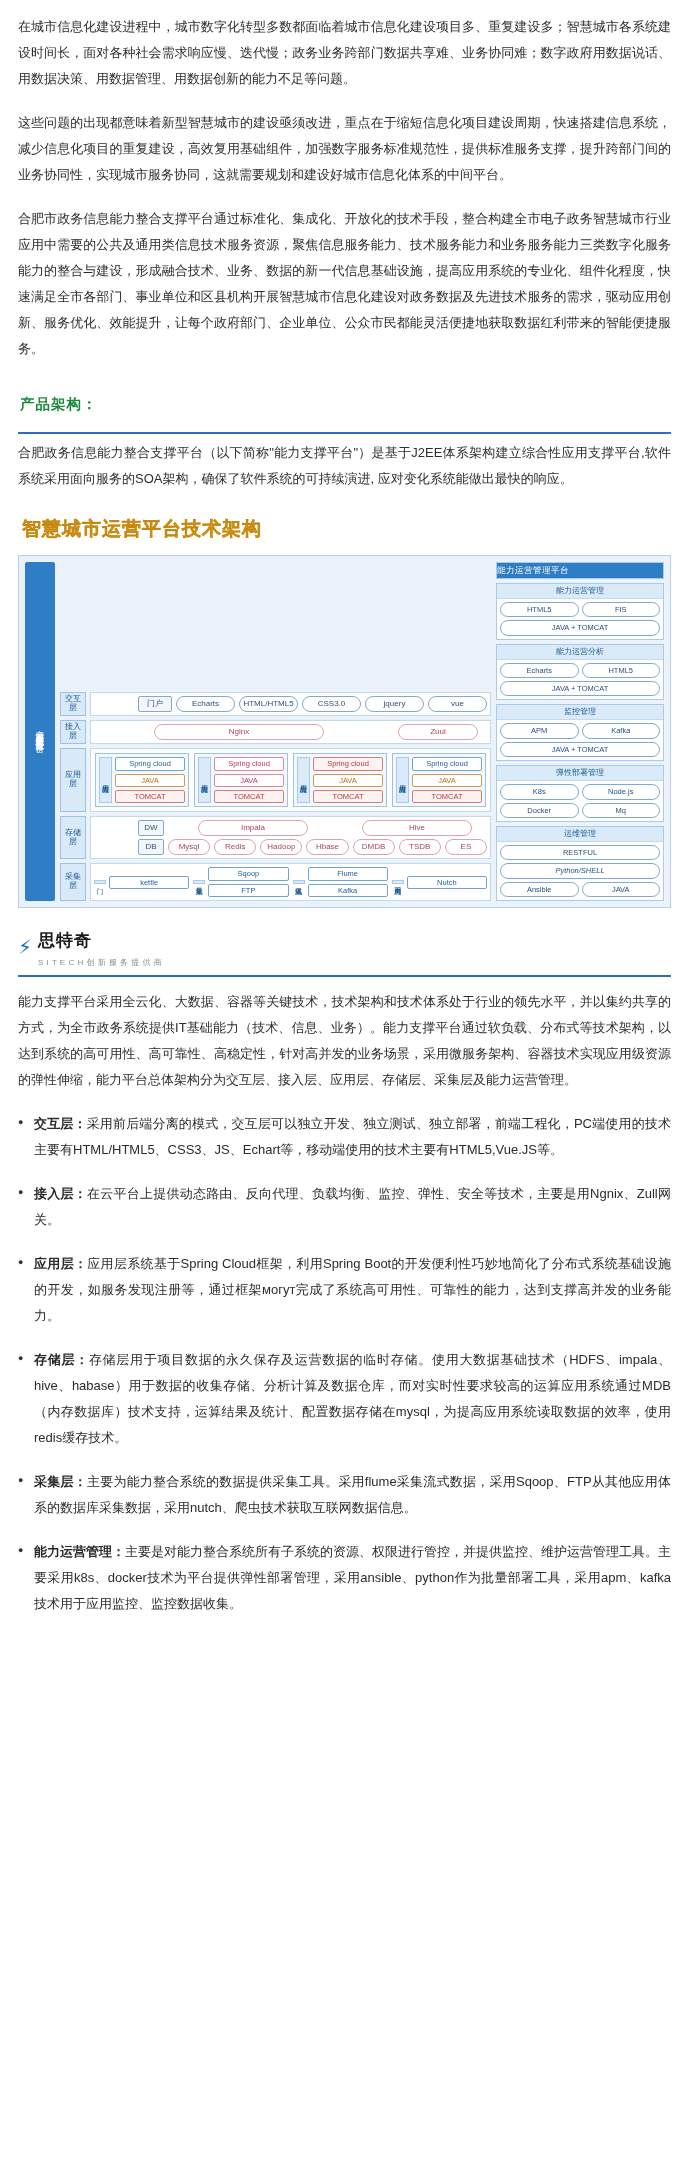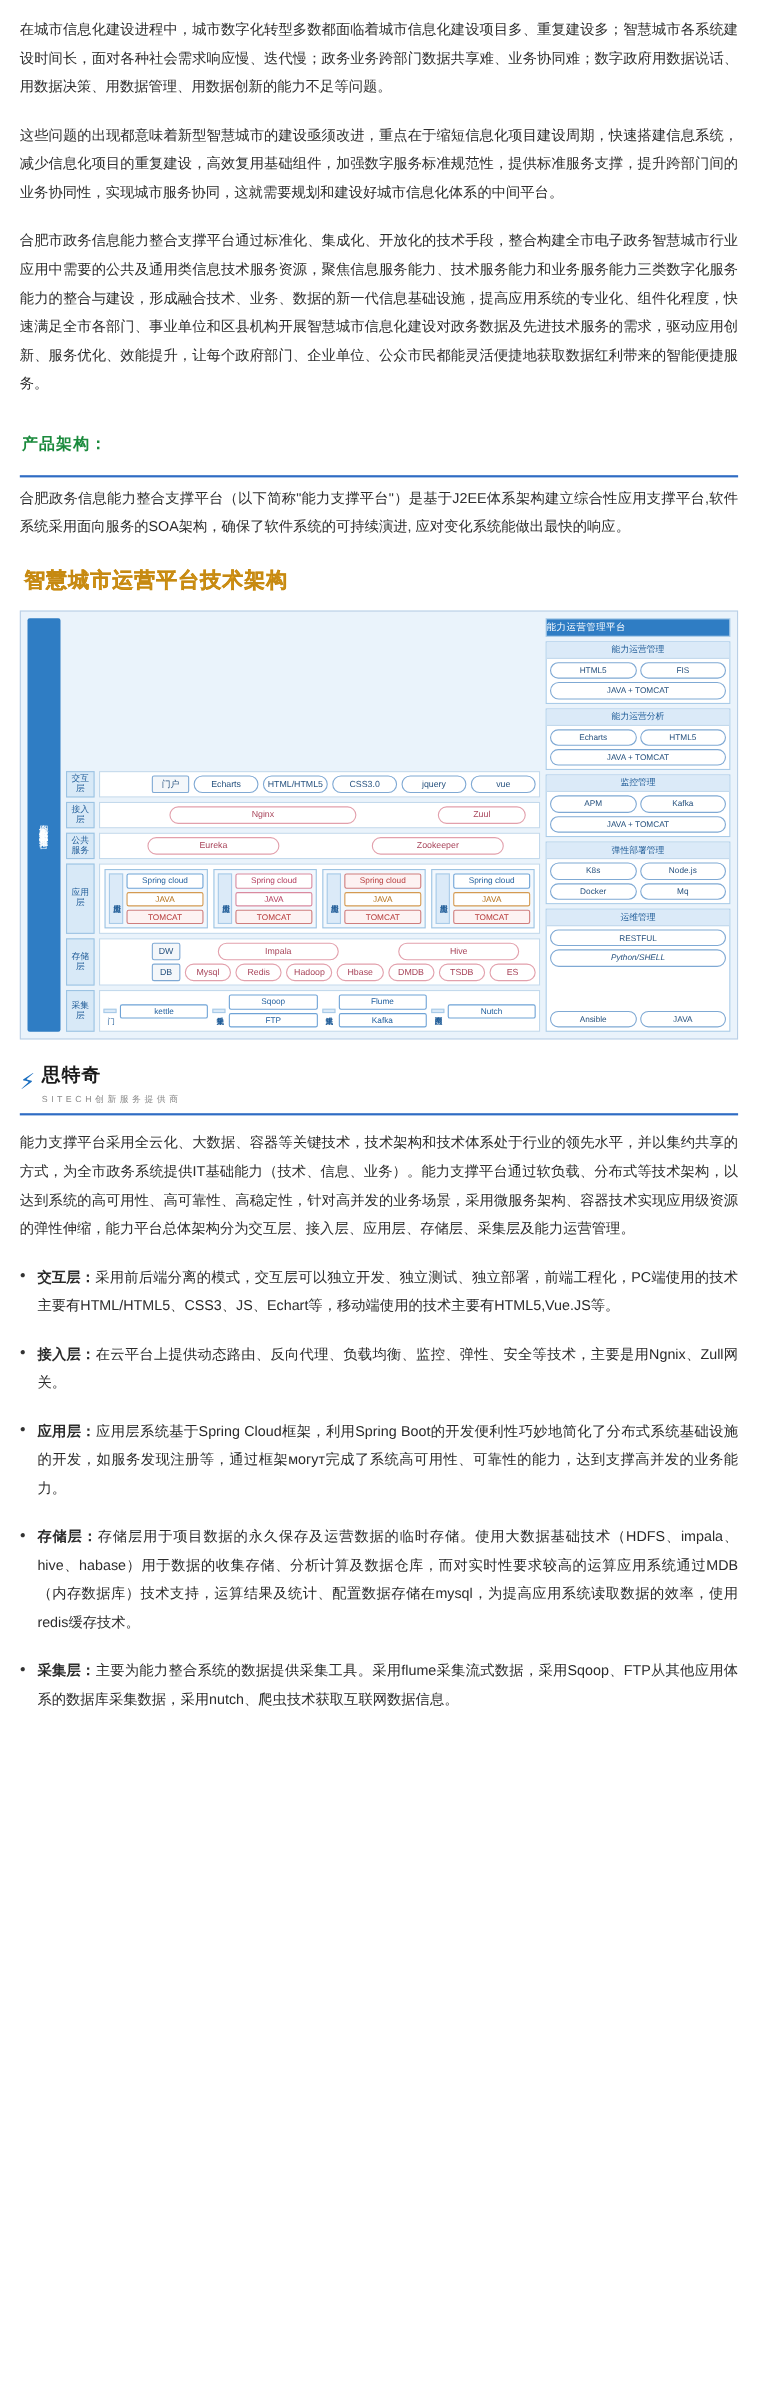--- a/index.html
+++ b/index.html
@@ -248,27 +248,20 @@
       </div>
 
       <div class="row">
         <div class="row-label">接入层</div>
         <div class="row-body">
           <div class="chip pink" style="flex:0 0 170px; margin-left:60px;">Nginx</div>
           <div class="chip pink" style="flex:0 0 80px; margin-left:70px;">Zuul</div>
         </div>
       </div>
 
-      <div class="row">
-        <div class="row-label">公共服务</div>
-        <div class="row-body">
-          <div class="chip pink" style="flex:0 0 120px; margin-left:40px;">Eureka</div>
-          <div class="chip pink" style="flex:0 0 120px; margin-left:80px;">Zookeeper</div>
-        </div>
-      </div>
 
       <div class="row">
         <div class="row-label">应用层</div>
         <div class="row-body" style="padding:4px;">
           <div class="app-cols">
 
             <div class="app-col">
               <div class="app-col-label">能力应用</div>
               <div class="app-col-body">
                 <div class="bar sc">Spring cloud</div>
@@ -419,21 +412,21 @@
       </div>
 
       <div class="panel">
         <div class="panel-sub">运维管理</div>
         <div class="panel-row">
           <div class="chip">RESTFUL</div>
         </div>
         <div class="panel-row" style="padding-top:0;font-style:italic;">
           <div class="chip">Python/SHELL</div>
         </div>
-        <div class="panel-row" style="padding-top:0;margin-top:37px;">
+        <div class="panel-row" style="padding-top:0;">
           <div class="chip">Ansible</div>
           <div class="chip">JAVA</div>
         </div>
       </div>
     </div>
 
   </div>
 
   <div class="brand">
     <span class="brand-mark">⚡</span>
@@ -454,15 +447,18 @@
     </li>
     <li>
       <span class="li-strong">应用层：</span><span>应用层系统基于Spring Cloud框架，利用Spring Boot的开发便利性巧妙地简化了分布式系统基础设施的开发，如服务发现注册等，通过框架могут完成了系统高可用性、可靠性的能力，达到支撑高并发的业务能力。</span>
     </li>
     <li>
       <span class="li-strong">存储层：</span><span>存储层用于项目数据的永久保存及运营数据的临时存储。使用大数据基础技术（HDFS、impala、hive、habase）用于数据的收集存储、分析计算及数据仓库，而对实时性要求较高的运算应用系统通过MDB（内存数据库）技术支持，运算结果及统计、配置数据存储在mysql，为提高应用系统读取数据的效率，使用redis缓存技术。</span>
     </li>
     <li>
       <span class="li-strong">采集层：</span><span>主要为能力整合系统的数据提供采集工具。采用flume采集流式数据，采用Sqoop、FTP从其他应用体系的数据库采集数据，采用nutch、爬虫技术获取互联网数据信息。</span>
     </li>
+    <li>
+      <span class="li-strong">能力运营管理：</span><span>主要是对能力整合系统所有子系统的资源、权限进行管控，并提供监控、维护运营管理工具。主要采用k8s、docker技术为平台提供弹性部署管理，采用ansible、python作为批量部署工具，采用apm、kafka技术用于应用监控、监控数据收集。</span>
+    </li>
   </ul>
 
 </div>
 
 </body></html>

